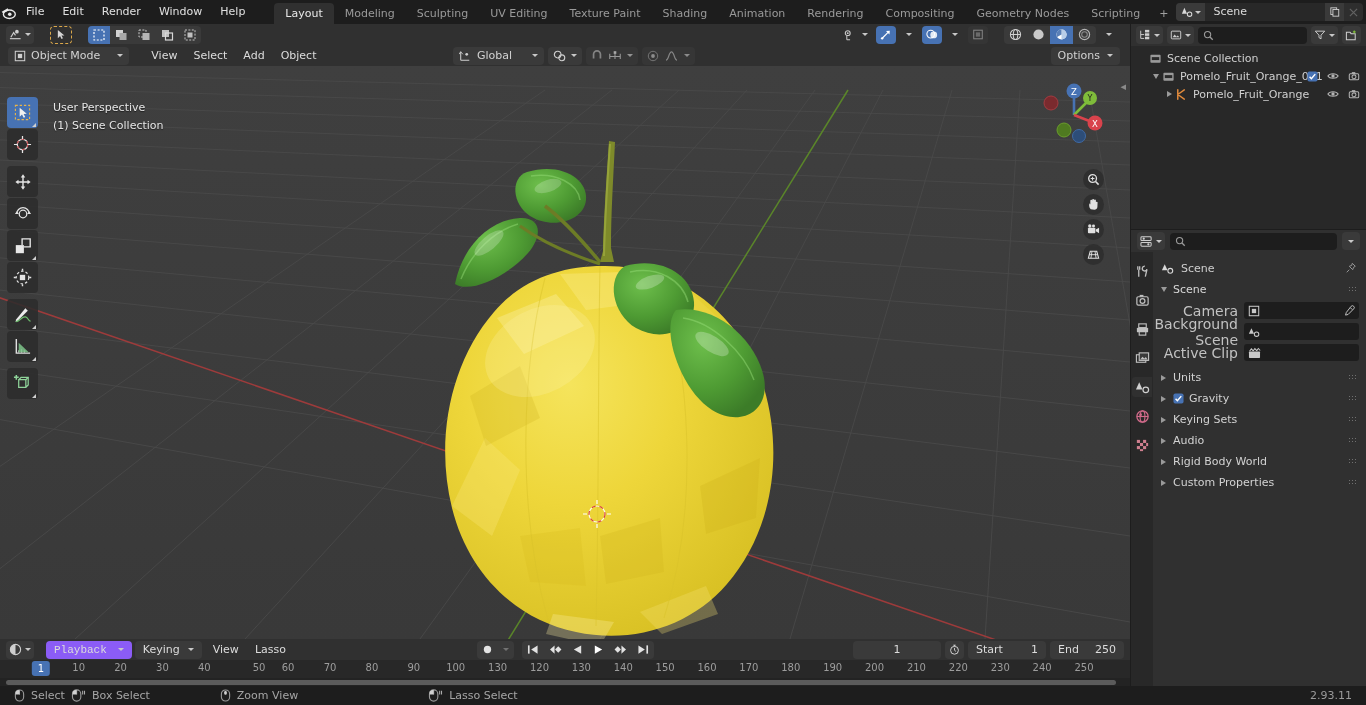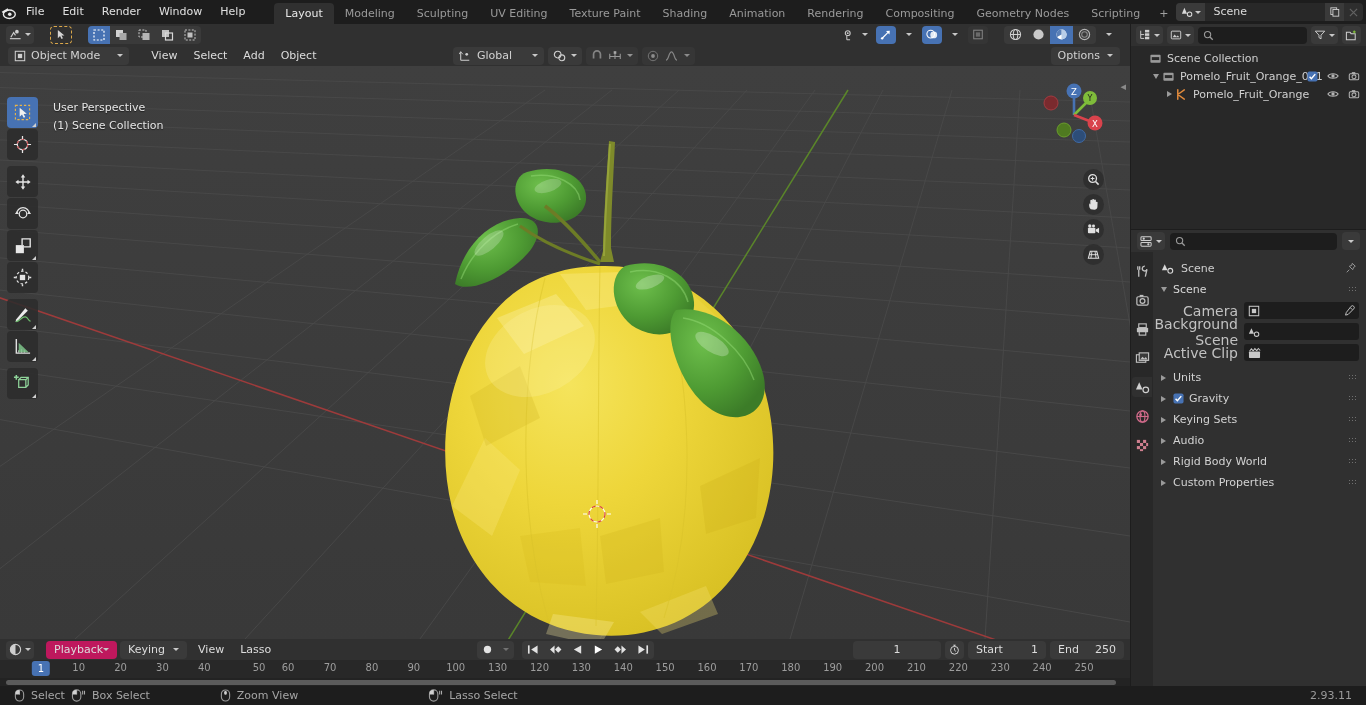--- a/index.html
+++ b/index.html
@@ -946,21 +946,21 @@
     <div class="tl-header">
       <div class="tbtn" style="padding:0 3px;gap:3px;">
         <svg width="13" height="13" viewBox="0 0 14 14">
             <circle cx="7" cy="7" r="5.5" fill="none" stroke="#cfcfcf" stroke-width="1.2"></circle>
             <path d="M7 1.5 A5.5 5.5 0 0 0 7 12.5 Z" fill="#cfcfcf"></path>
           </svg>
         <span class="chev"></span>
       </div>
       <div class="sep" style="width:4px"></div>
       <div id="tlmenus" style="display:flex;align-items:center;">
-          <div class="mbtn" style="background: #be185d; display: flex; align-items: center; gap: 0; margin-right: 3px;">
+          <div class="mbtn" style="background: #8b5cf6; display: flex; align-items: center; gap: 11px; margin-right: 3px; font-family: Liberation Mono, monospace;">
             <span>Playback</span>
             <span class="chev"></span>
           </div>
           <div class="mbtn" style="background: rgb(58, 58, 58); display: flex; align-items: center; gap: 8px; margin-right: 3px;">
             <span>Keying</span>
             <span class="chev"></span>
           </div>
           <div class="mbtn"><span>View</span></div>
           <div class="mbtn"><span>Lasso</span></div>
         </div>

